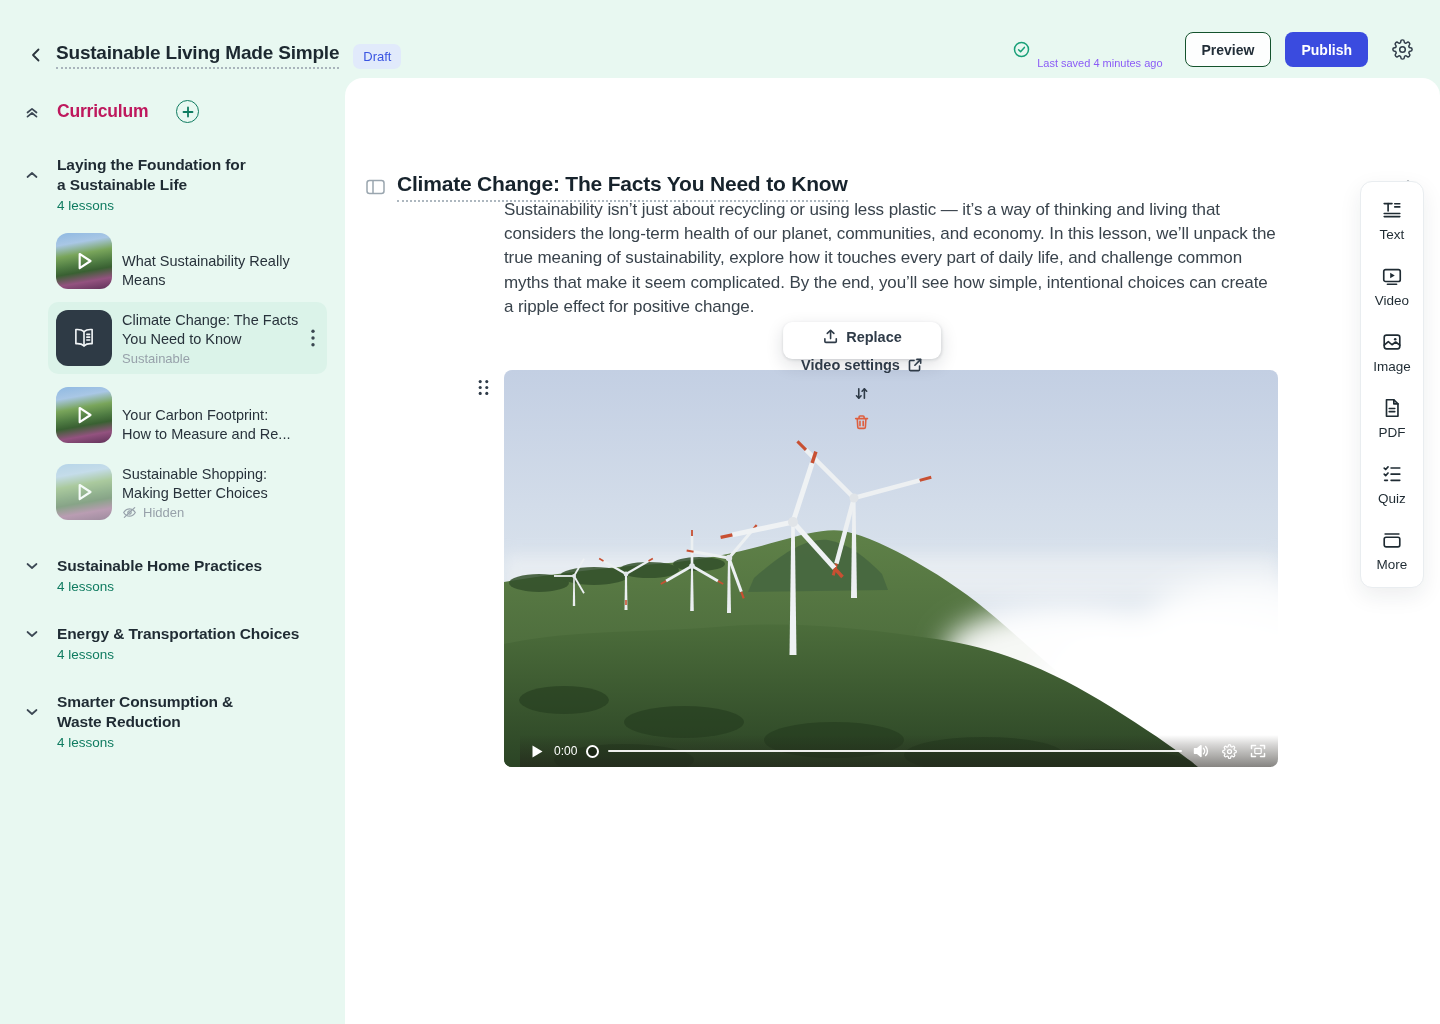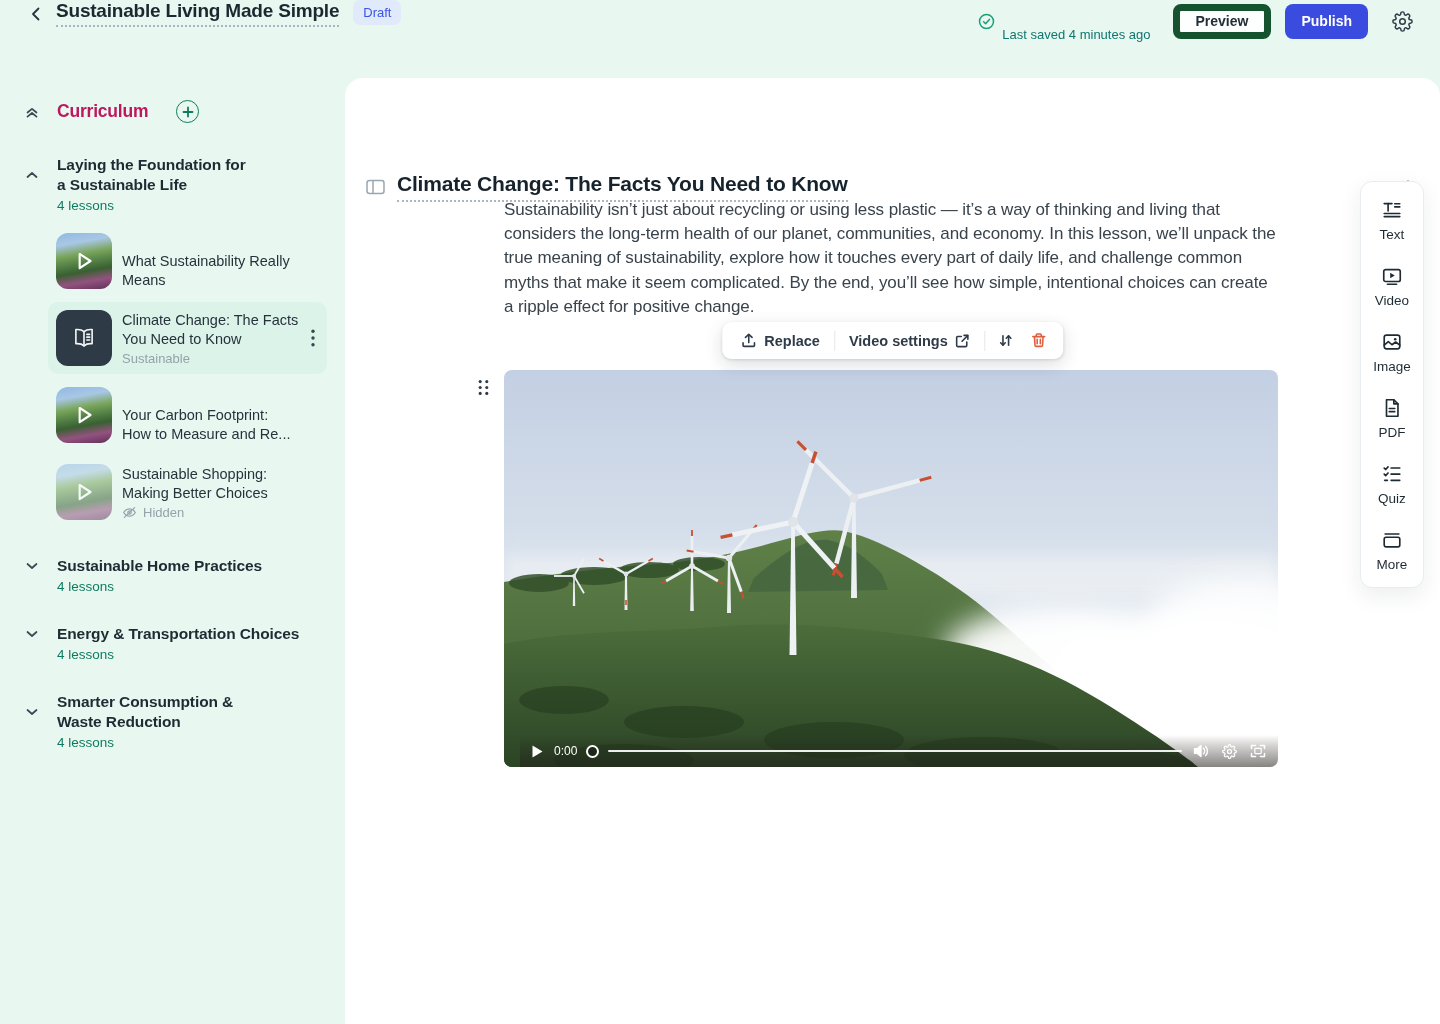--- a/index.html
+++ b/index.html
@@ -1,29 +1,29 @@
 <!DOCTYPE html>
 <html><head>
 <meta charset="utf-8">
 <style>
   * { margin:0; padding:0; box-sizing:border-box; }
   html,body { width:1440px; height:1024px; }
   body { font-family:"Liberation Sans", sans-serif; color:#1F2B33; }
   .stage { position:relative; width:1440px; height:1024px; background:#E8F8F1; overflow:hidden; }
 
   
-  .topbar { position:absolute; top:0; left:0; right:0; height:75px; display:flex; align-items:flex-start; padding:0 22px; }
+  .topbar { position:absolute; top:0; left:0; right:0; height:75px; display:flex; align-items:flex-end; padding:6px 22px; }
   .back-btn { width:28px; height:28px; border:none; background:transparent; cursor:pointer; display:flex; align-items:center; justify-content:center; }
   .course-title { font-size:19px; font-weight:700; letter-spacing:-0.2px; color:#1C2830; border-bottom:2px dotted #A9B4BC; padding-bottom:3px; margin-left:6px; cursor:text; }
   .draft-badge { margin-left:14px; background:#E1EAFB; color:#3A55E2; font-size:13px; font-weight:500; padding:5px 10px; border-radius:7px; }
   .topbar-right { margin-left:auto; display:flex; align-items:center; gap:12px; }
   .saved-wrap { display:flex; align-items:center; gap:7px; margin-right:10px; }
-  .saved-text { font-size:13px; color:#0f766e;margin-top:27px; }
+  .saved-text { font-size:11px; color:#8b5cf6;margin-top:27px; }
   .btn { font-family:inherit; font-size:14px; font-weight:600; border-radius:8px; padding:0 16px; height:35px; cursor:pointer; }
-  .btn-preview { background:#FDFEFE; color:#222E38; border:7px solid #14532d; }
+  .btn-preview { background:#FDFEFE; color:#222E38; border:1px solid #14532d; }
   .btn-publish { background:#3A4BDF; color:#FFFFFF; border:none; margin-left:2px; }
   .gear-btn { width:32px; height:32px; background:transparent; border:none; cursor:pointer; display:flex; align-items:center; justify-content:center; margin-left:6px; }
 
   
   .sidebar { position:absolute; top:75px; left:0; width:345px; bottom:0; padding:25px 18px 20px 24px; overflow:hidden; }
   .curric-head { display:flex; align-items:center; gap:17px; }
   .icon-btn { background:transparent; border:none; cursor:pointer; display:flex; align-items:center; justify-content:center; padding:0; }
   .curric-title { font-size:17.5px; font-weight:700; letter-spacing:-0.2px; color:#be185d; }
   .add-circle { width:23px; height:23px; border:1.6px solid #0F7B60; border-radius:50%; background:transparent; cursor:pointer; display:flex; align-items:center; justify-content:center; margin-left:11px; }
   .section { margin-top:32px; }
@@ -45,21 +45,21 @@
 
   
   .content-card { position:absolute; top:78px; left:345px; right:0; bottom:0; background:#FFFFFF; border-radius:18px 18px 0 0; }
   .title-row { position:absolute; top:94px; left:17px; right:24px; display:flex; align-items:center; }
   .panel-toggle { background:transparent; border:none; cursor:pointer; padding:4px; display:flex; }
   .lesson-h1 { font-size:21px; font-weight:700; letter-spacing:-0.2px; color:#17232C; border-bottom:2px dotted #ADB7BF; padding-bottom:4px; margin-left:8px; cursor:text; }
   .main-kebab { position:absolute; top:98px; right:26px; background:transparent; border:none; cursor:pointer; padding:4px; }
   .intro-para { position:absolute; top:120px; left:159px; width:776px; font-size:17px; line-height:24.2px; color:#39434C; letter-spacing:-0.1px; }
 
   
-  .block-toolbar { position:absolute; top:244px; left:548px; transform:translateX(-50%); height:37px; background:#FFFFFF; border-radius:9px; box-shadow:0 1px 3px rgba(18,29,40,0.12), 0 6px 18px rgba(18,29,40,0.14); display:flex; align-items:center; padding:0 8px; z-index:5; }
+  .block-toolbar { position:absolute; top:244px; left:517px; transform:translateX(-50%); height:37px; background:#FFFFFF; border-radius:9px; box-shadow:0 1px 3px rgba(18,29,40,0.12), 0 6px 18px rgba(18,29,40,0.14); display:flex; align-items:center; padding:0 8px; z-index:5;flex-direction:column; }
   .tb-btn { display:flex; align-items:center; gap:7px; background:transparent; border:none; cursor:pointer; font-family:inherit; font-size:14.5px; font-weight:600; color:#2F3B48; padding:6px 10px; }
   .tb-divider { width:1px; height:20px; background:#E3E8EC; margin:0 4px; }
 
   
   .drag-handle { position:absolute; top:299px; left:130px; cursor:grab; padding:2px; background:transparent; border:none; }
   .video-wrap { position:absolute; top:292px; left:159px; width:774px; height:397px; border-radius:8px; overflow:hidden; cursor:pointer; }
   .video-wrap svg.scene { display:block; width:774px; height:397px; }
   .player-bar { position:absolute; left:16px; right:0; bottom:0; height:32px; display:flex; align-items:center; gap:9px; padding:0 10px; background:linear-gradient(0deg, rgba(35,32,26,0.55), rgba(35,32,26,0.18) 70%, rgba(35,32,26,0)); }
   .ptime { font-size:12px; color:#FFFFFF; }
   .scrub-dot { width:13px; height:13px; border:2.5px solid #FFFFFF; border-radius:50%; background:rgba(0,0,0,0.25); flex-shrink:0; cursor:pointer; }

